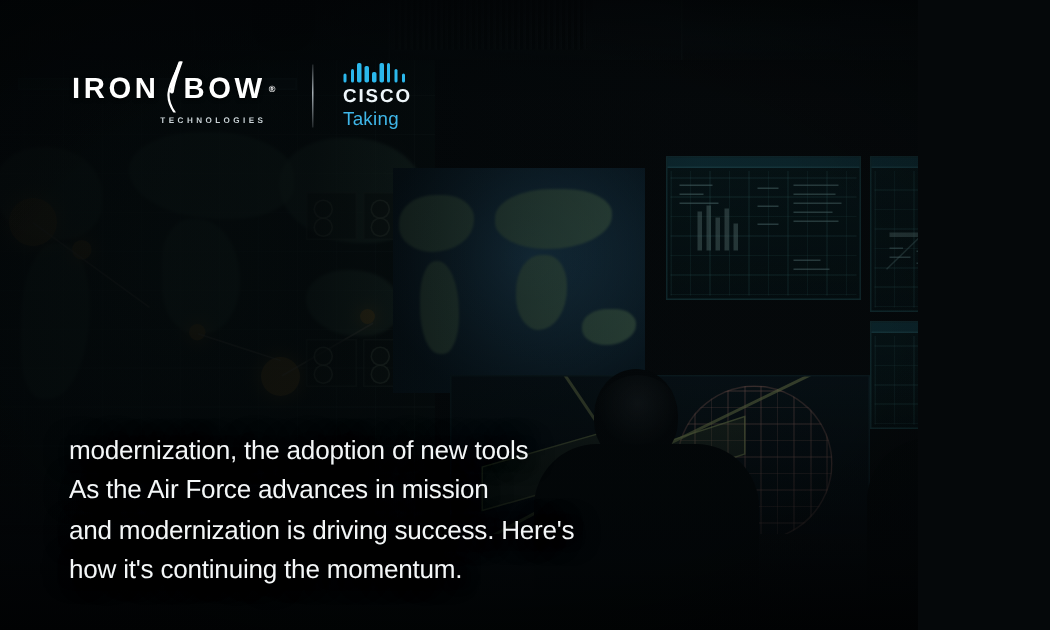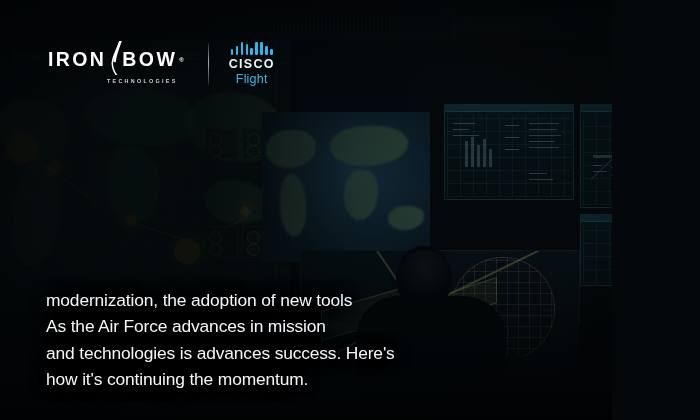--- a/index.html
+++ b/index.html
@@ -126,21 +126,21 @@
   .ib-bow-wrap { position:relative; width:16px; height:30px; }
   .ib-bow { position:absolute; left:4px; top:-4px; width:13px; height:34px; }
   .ib-reg { color:#ffffff; font-size:6px; font-weight:700; vertical-align:super;
             margin-left:2px; line-height:1; }
   .ib-sub { color:#c9d2d6; font-size:5.4px; font-weight:700; letter-spacing:2.3px;
             margin-top:3px; align-self:flex-end; padding-right:6px; }
 
   .logo-div { width:1px; height:42px; margin:0 20px;
               background:linear-gradient(180deg, rgba(200,212,218,.15), rgba(205,215,222,.80) 45%, rgba(200,212,218,.15)); }
 
-  .cisco { display:flex; flex-direction:column; align-items:center; }
+  .cisco { display:flex; flex-direction:column; }
   .cisco-bars { display:flex; align-items:flex-end; gap:2.4px; height:13px; margin-bottom:3px; }
   .cisco-bars i { display:block; width:2.5px; background:#2bb8ec; border-radius:1.2px; }
   .cisco-name { color:#eef6fa; font-size:12.5px; font-weight:700; letter-spacing:1.3px; line-height:1; }
   .cisco-partner { color:#3fb6e8; font-size:12.5px; font-weight:400; letter-spacing:.2px;
                    line-height:1.15; margin-top:2px; }
 
   .headline { position:absolute; left:46px; top:104px; width:470px;
               color:#ffffff; font-size:42px; font-weight:700; line-height:53px;
               letter-spacing:-.7px;
               text-shadow:0 2px 10px rgba(0,0,0,.80), 0 0 26px rgba(0,0,0,.55); }
@@ -323,25 +323,25 @@
             <i style="height:9px"></i>
             <i style="height:13px"></i>
           <i style="height:11px"></i>
             <i style="height:7px"></i>
             <i style="height:13px"></i>
           <i style="height:13px"></i>
             <i style="height:9px"></i>
             <i style="height:6px"></i>
         </div>
         <div class="cisco-name">CISCO</div>
-        <div class="cisco-partner">Flight</div>
+        <div class="cisco-partner">Taking</div>
       </div>
     </div>
 
 
     <p class="sub">
       <span>modernization, the adoption of new tools</span>
       <span>As the Air Force advances in mission</span>
-      <span>and technologies is advances success. Here's</span>
+      <span>and modernization is driving success. Here's</span>
       <span>how it's continuing the momentum.</span>
     </p>
   </div>
 </div>
 
 </body></html>

